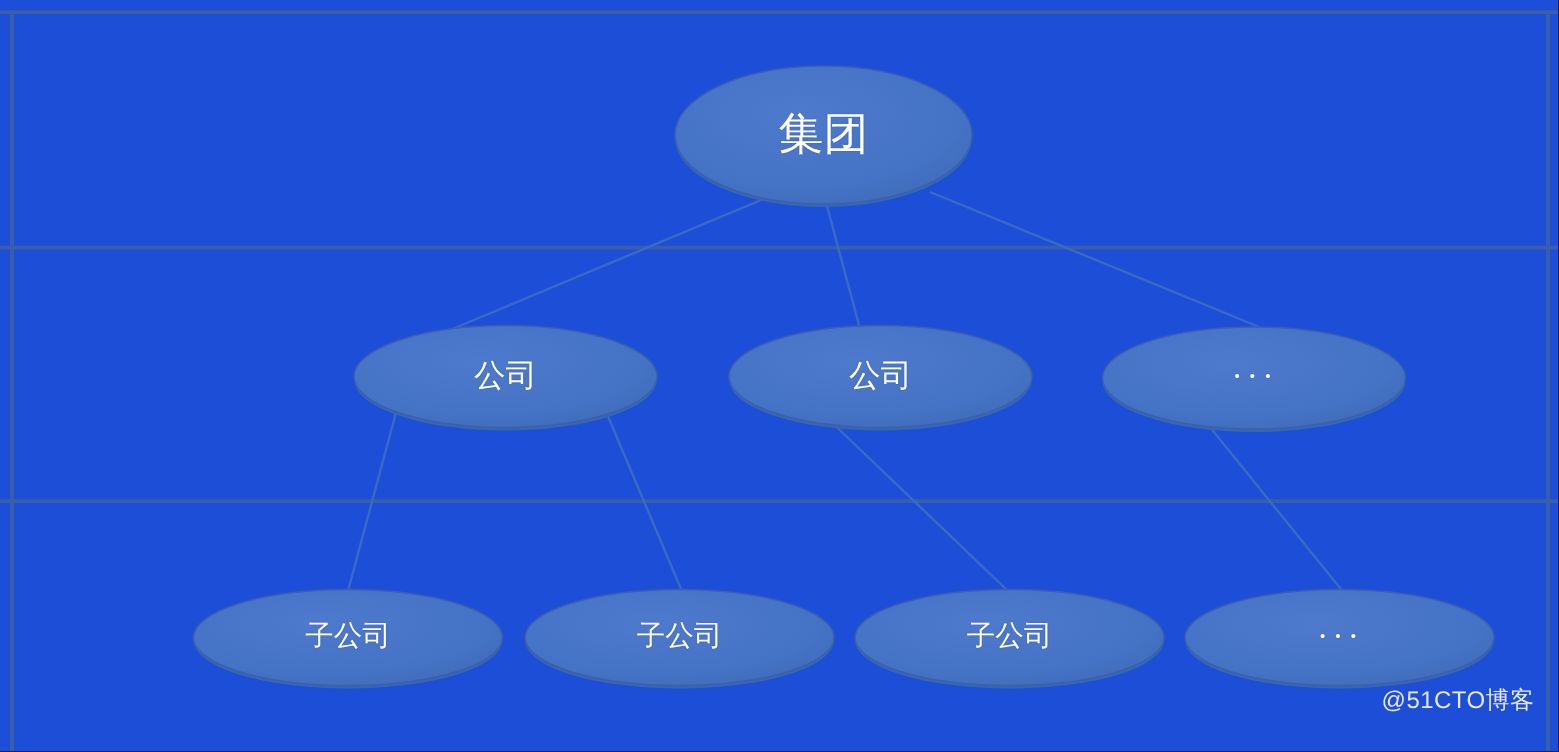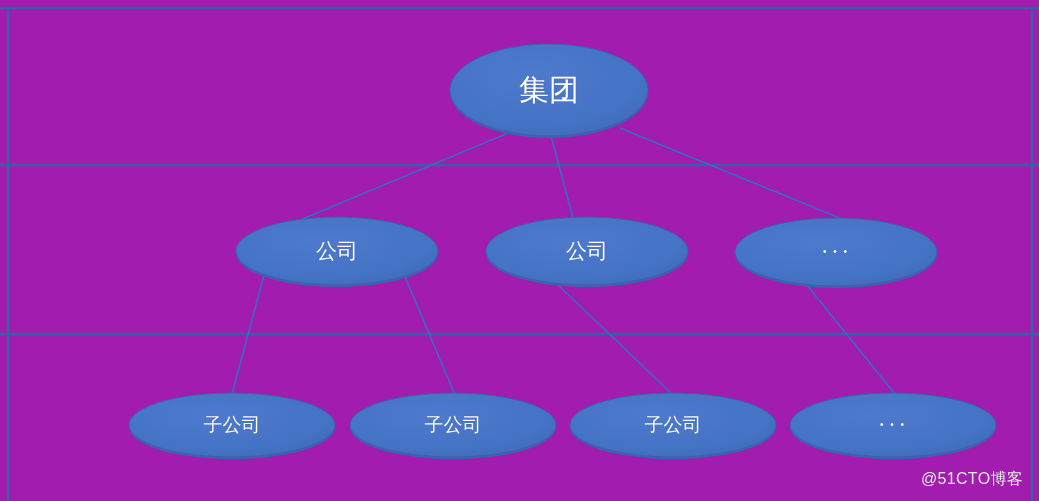--- a/index.html
+++ b/index.html
@@ -7,21 +7,21 @@
     padding: 0;
     background: #000000;
   }
   body {
     font-family: "Liberation Sans", "DejaVu Sans", sans-serif;
   }
   #canvas {
     position: relative;
     width: 1039px;
     height: 501px;
-    background: #a21caf;
+    background: #1d4ed8;
     overflow: hidden;
   }
   #diagram-svg {
     position: absolute;
     top: 0;
     left: 0;
     width: 1039px;
     height: 501px;
   }
   .node-label {
@@ -42,21 +42,21 @@
   .label-leaf {
     font-size: 19px;
   }
   .label-ellipsis {
     font-size: 19px;
     letter-spacing: 3px;
   }
   #watermark {
     position: absolute;
     right: 16px;
-    bottom: 11px;
+    bottom: 23px;
     color: #e8e8e8;
     font-size: 16px;
     font-family: "Liberation Sans", "DejaVu Sans", sans-serif;
     letter-spacing: 0.3px;
     margin-left: 40px;
   }
 </style>
 </head>
 <body>
 

